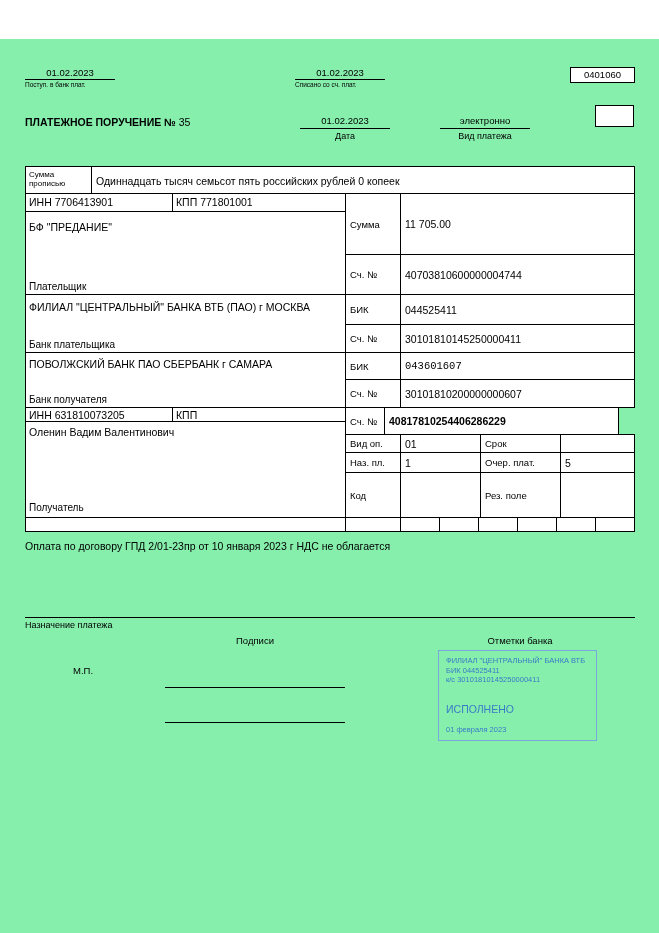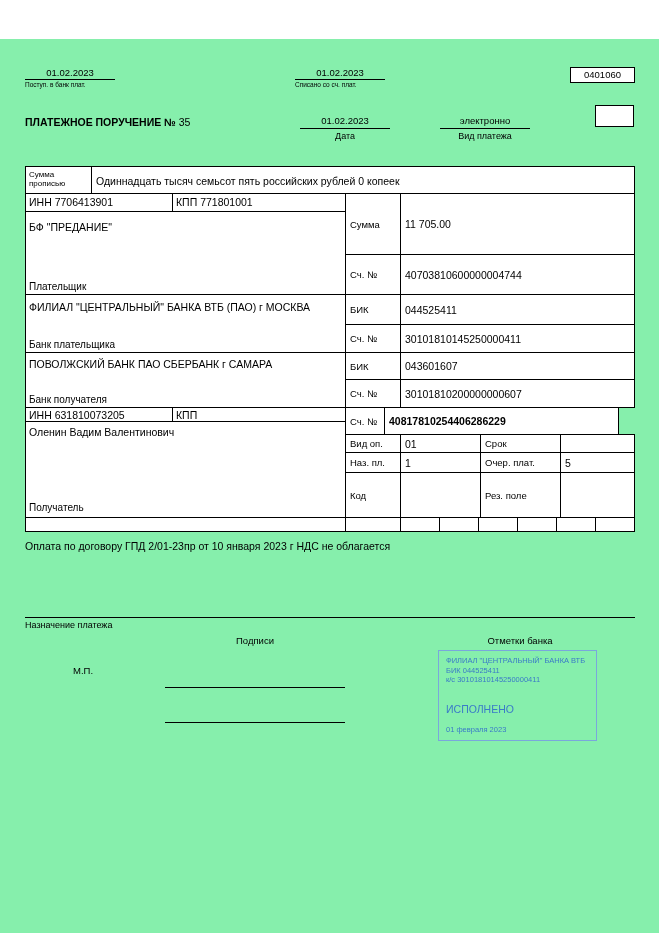--- a/index.html
+++ b/index.html
@@ -77,21 +77,21 @@
   <div class="cell vc t10" style="left:345px; top:255px; width:56px; height:31px;">БИК</div>
   <div class="cell vc t11" style="left:400px; top:255px; width:235px; height:31px;">044525411</div>
   <div class="cell vc t10" style="left:345px; top:285px; width:56px; height:29px;">Сч. №</div>
   <div class="cell vc t11" style="left:400px; top:285px; width:235px; height:29px;">30101810145250000411</div>
 
   <div class="cell" style="left:25px; top:313px; width:321px; height:56px;">
     <div class="t11" style="padding:5px 3px 0 3px;">ПОВОЛЖСКИЙ БАНК ПАО СБЕРБАНК г САМАРА</div>
     <div class="sec-label">Банк получателя</div>
   </div>
   <div class="cell vc t10" style="left:345px; top:313px; width:56px; height:28px;">БИК</div>
-  <div class="cell vc t11" style="left:400px; top:313px; width:235px; height:28px;">043601607</div>
+  <div class="cell vc t11" style="left:400px; top:313px; width:235px; height:28px;font-family:Liberation Mono, monospace;">043601607</div>
   <div class="cell vc t10" style="left:345px; top:340px; width:56px; height:29px;">Сч. №</div>
   <div class="cell vc t11" style="left:400px; top:340px; width:235px; height:29px;">30101810200000000607</div>
 
   <div class="cell t11" style="left:25px; top:368px; width:148px; height:17px; padding:1px 3px;">ИНН 631810073205</div>
   <div class="cell t11" style="left:172px; top:368px; width:174px; height:15px; padding:1px 3px;">КПП</div>
   <div class="cell" style="left:25px; top:382px; width:321px; height:97px;">
     <div class="t11" style="padding:4px 3px 0 3px;">Оленин Вадим Валентинович</div>
     <div class="sec-label" style="bottom:4px;text-align:center;">Получатель</div>
   </div>
   <div class="cell vc t10" style="left:345px; top:368px; width:56px; height:28px;">Сч. №</div>

